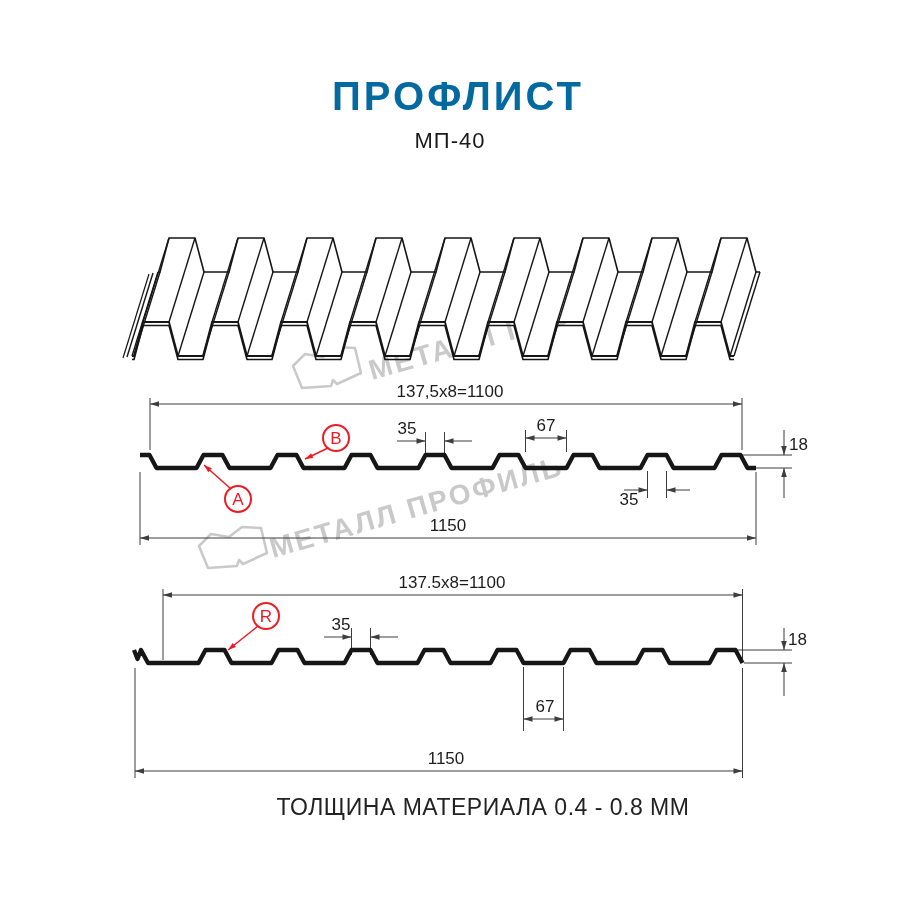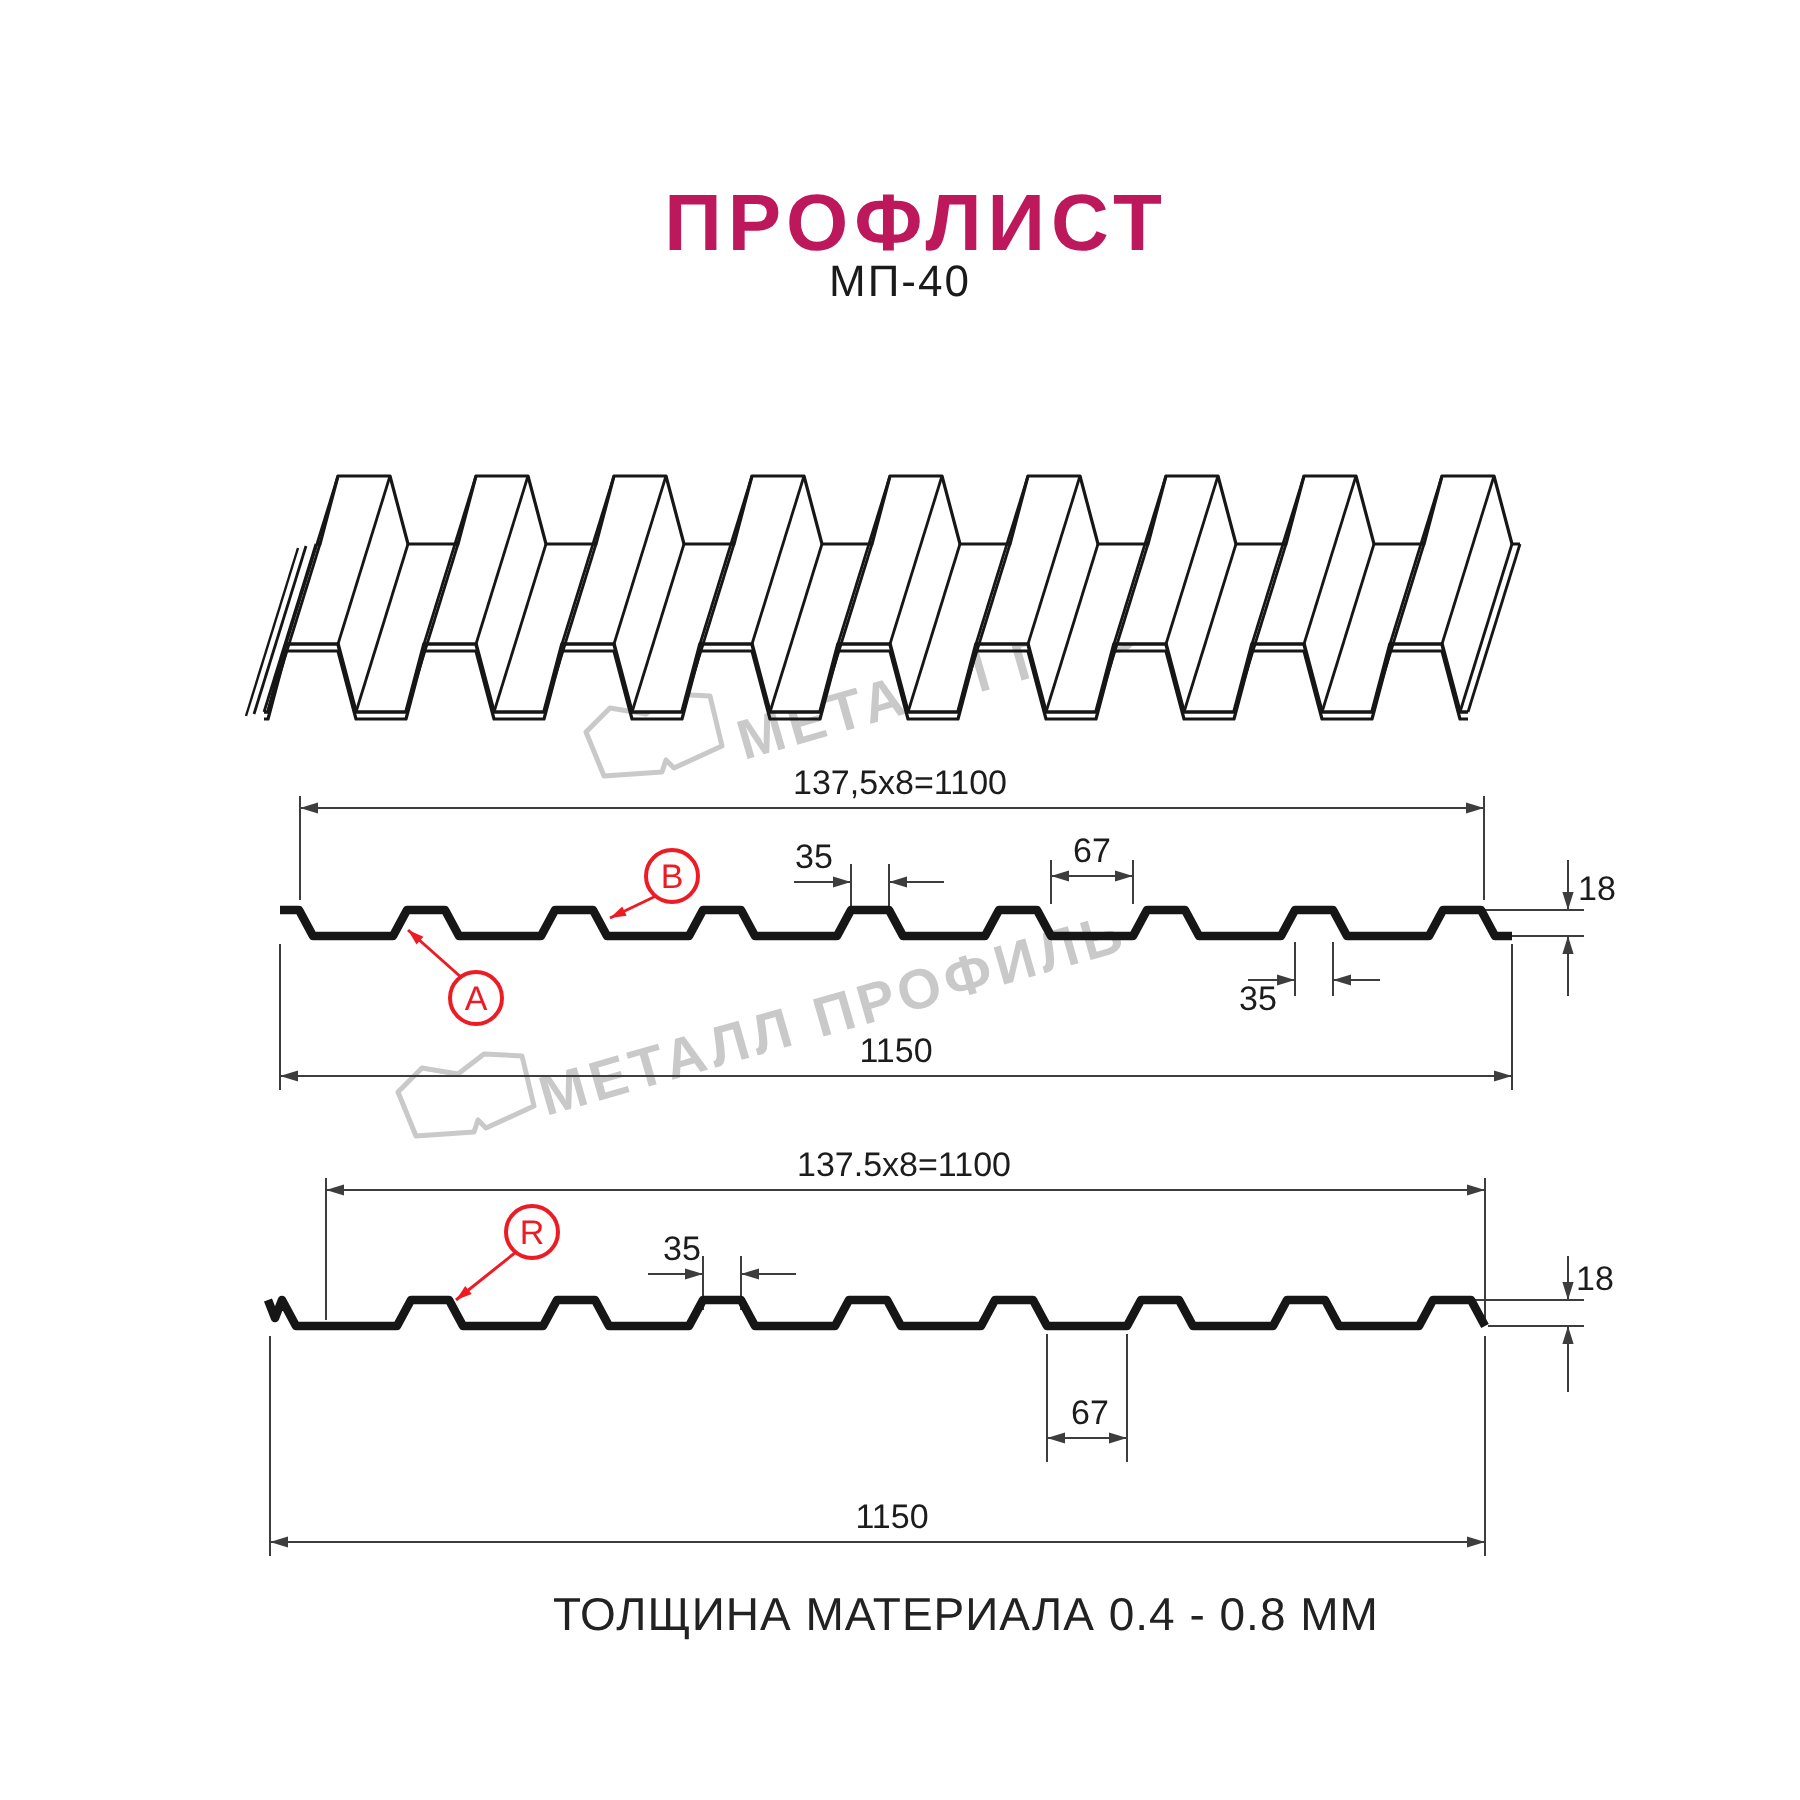--- a/index.html
+++ b/index.html
@@ -2,22 +2,22 @@
 <html style="--red: #ed1c24;"><head>
 <meta charset="utf-8">
 <style>
   html,body { margin:0; padding:0; background:#ffffff; }
   .page {
     position:relative; width:900px; height:900px; background:#ffffff;
     font-family:"Liberation Sans", sans-serif; overflow:hidden;
   }
   .hdr { position:absolute; left:0; top:74px; width:900px; text-align:center; }
   .hdr h1 {
-    margin:16px; font-size:40px; font-weight:800; letter-spacing:3px;
-    color:#be185d; font-family:"Liberation Sans", sans-serif;padding-left:16px;
+    margin:0; font-size:40px; font-weight:800; letter-spacing:3px;
+    color:#0369a1; font-family:"Liberation Sans", sans-serif;padding-left:16px;
   }
   .model {
     position:absolute; left:0; top:128px; width:900px; text-align:center;
     font-size:22px; font-weight:500; letter-spacing:1px; color:#1a1a1a;
   }
   .foot {
     position:absolute; left:0; top:794px; width:900px; text-align:center;
     font-size:23px; font-weight:500; letter-spacing:0.5px; color:#222;margin-left:33px;
   }
   svg.canvas { position:absolute; left:0; top:0; }

